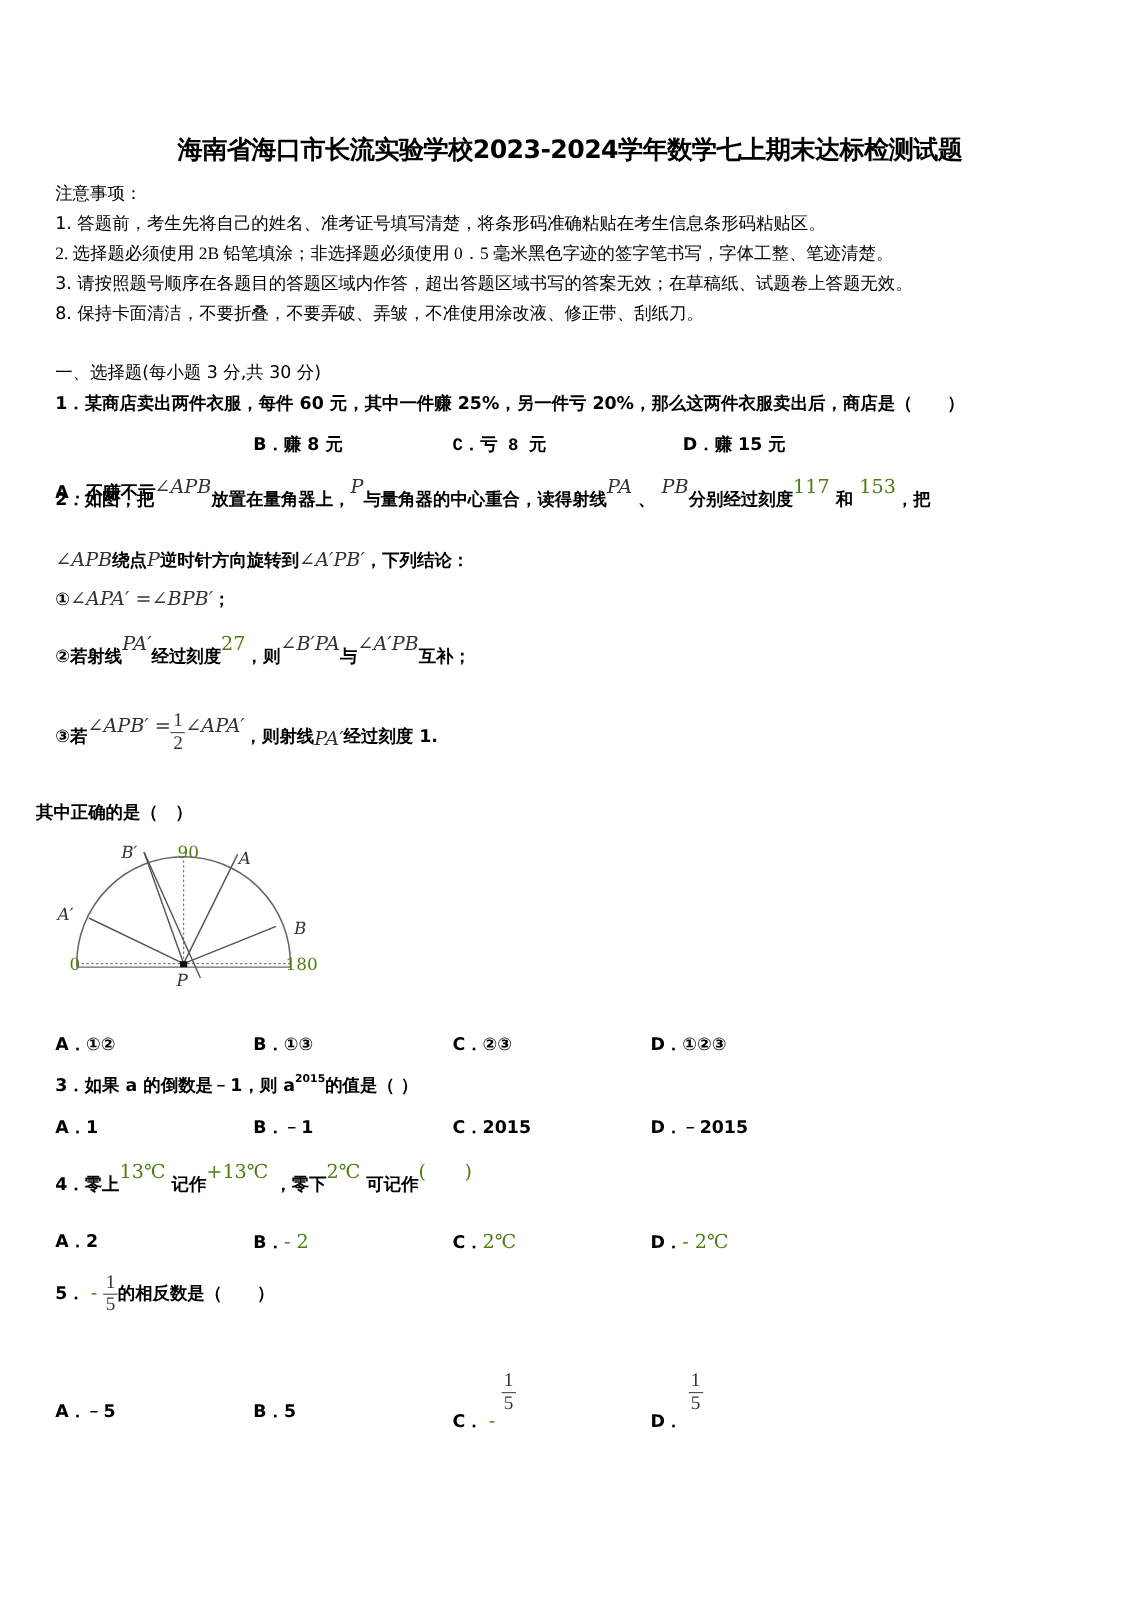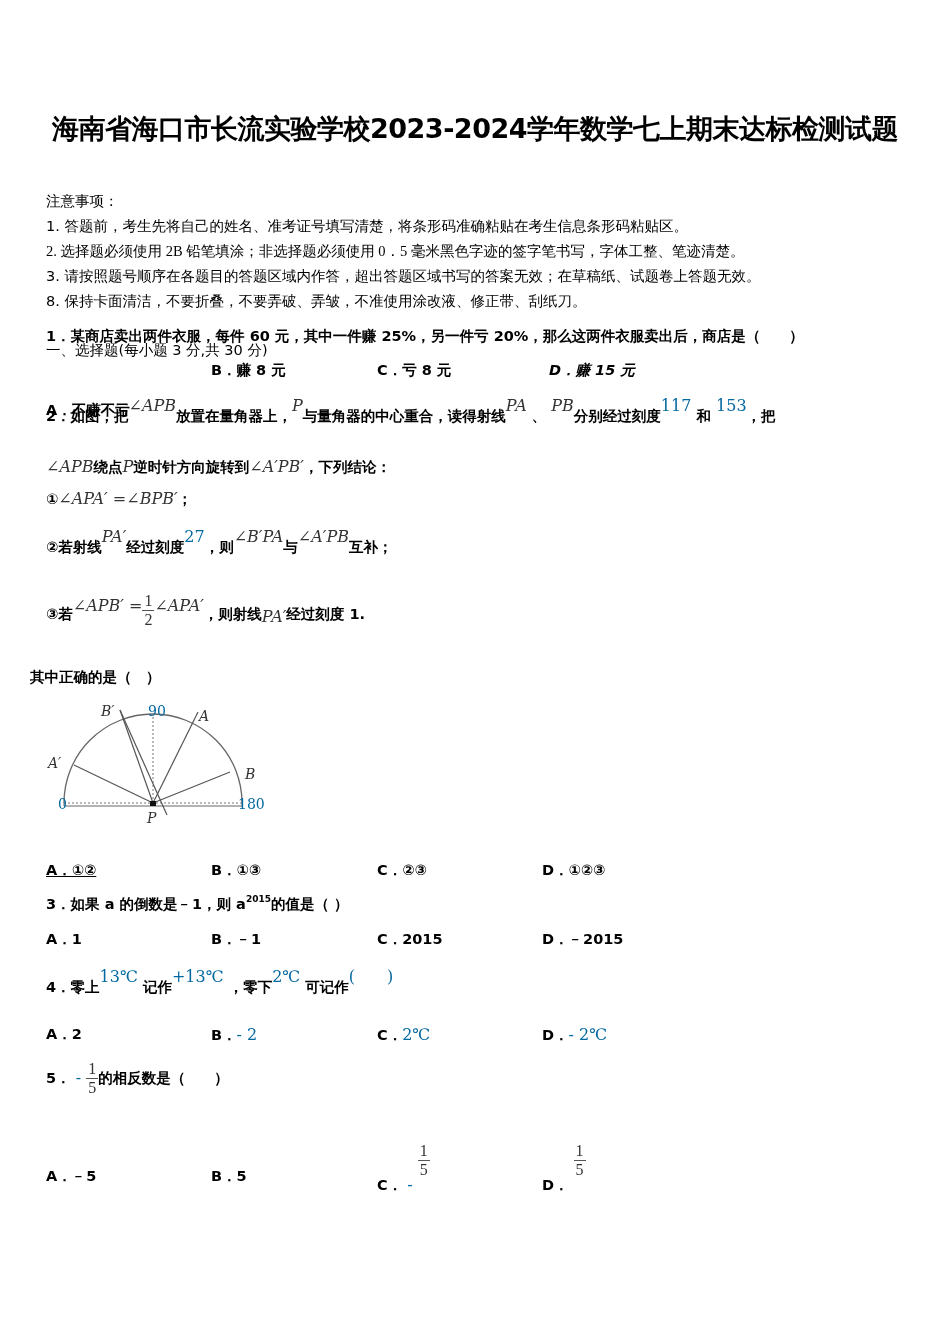--- a/index.html
+++ b/index.html
@@ -1,24 +1,24 @@
 <!DOCTYPE html>
 <html><head>
 <meta charset="utf-8">
 <style>
   html, body { margin: 0; padding: 0; background: #ffffff; }
   body { width: 950px; height: 1344px; position: relative; overflow: hidden;
          font-family: "DejaVu Sans", "Liberation Sans", sans-serif; color: #000; }
   .abs { position: absolute; white-space: nowrap; }
-  .title { left: 0; width: 950px; top: 111px; text-align: center; font-size: 27px; font-weight: bold; letter-spacing: -0.5px; }
-  .note { font-size: 14.5px; left: 46px; margin-top: 40px; }
+  .title { left: 0; width: 950px; top: 111px; text-align: center; font-size: 21px; font-weight: bold; letter-spacing: -0.5px; }
+  .note { font-size: 14.5px; left: 46px; }
   .q { font-size: 14.5px; font-weight: bold; }
   .opt { font-size: 14.5px; font-weight: bold; }
   .math { font-family: "DejaVu Serif", "Liberation Serif", serif; font-style: italic; font-weight: normal; font-size: 16px; color: #333; }
-  .mathn { font-family: "DejaVu Serif", "Liberation Serif", serif; font-weight: normal; font-size: 16px; color: #0369a1; }
+  .mathn { font-family: "DejaVu Serif", "Liberation Serif", serif; font-weight: normal; font-size: 16px; color: #4d7c0f; }
   .sup { position: relative; top: -10px; }
   .frac { display: inline-block; vertical-align: middle; text-align: center; font-family: "Liberation Serif", serif; font-weight: normal; font-size: 16px; color: #333; line-height: 18px; }
   .frac .n { display: block; border-bottom: 1px solid #555; padding: 0 2px; }
   .frac .d { display: block; padding: 0 2px; }
 </style>
 </head>
 <body>
 
 <div>
 
@@ -28,22 +28,22 @@
   <div class="abs note" style="top:177px;">1.   答题前，考生先将自己的姓名、准考证号填写清楚，将条形码准确粘贴在考生信息条形码粘贴区。</div>
   <div class="abs note" style="top:202px;font-family:Liberation Serif, serif;">2. 选择题必须使用 2B 铅笔填涂；非选择题必须使用 0．5 毫米黑色字迹的签字笔书写，字体工整、笔迹清楚。</div>
   <div class="abs note" style="top:227px;">3. 请按照题号顺序在各题目的答题区域内作答，超出答题区域书写的答案无效；在草稿纸、试题卷上答题无效。</div>
   <div class="abs note" style="top:252px;">8. 保持卡面清洁，不要折叠，不要弄破、弄皱，不准使用涂改液、修正带、刮纸刀。</div>
 
   <div class="abs note" style="top:301px;">一、选择题(每小题 3 分,共 30 分)</div>
 
   <div class="abs q" style="left:46px; top:327px;">1．某商店卖出两件衣服，每件 60 元，其中一件赚 25%，另一件亏 20%，那么这两件衣服卖出后，商店是（　　）</div>
   <div class="abs opt" style="left:46px; top:361px;margin-top:40px;">A．不赚不亏</div>
   <div class="abs opt" style="left:211px; top:361px;">B．赚 8 元</div>
-  <div class="abs opt" style="left:377px; top:361px;">C．亏 8 元</div>
-  <div class="abs opt" style="left:549px; top:361px;font-style:italic;">D．赚 15 元</div>
+  <div class="abs opt" style="left:377px; top:361px;font-family:Liberation Mono, monospace;">C．亏 8 元</div>
+  <div class="abs opt" style="left:569px; top:361px;">D．赚 15 元</div>
 
   <div class="abs q" style="left:46px; top:406px;">
     <span>2．如图，把</span><span class="math sup">∠APB</span><span>放置在量角器上，</span><span class="math sup">P</span><span>与量角器的中心重合，读得射线</span><span class="math sup">PA</span> <span>、</span> <span class="math sup">PB</span><span>分别经过刻度</span><span class="mathn sup">117</span> <span>和</span> <span class="mathn sup">153</span><span>，把</span>
   </div>
 
   <div class="abs q" style="left:46px; top:457px;">
     <span class="math">∠APB</span><span>绕点</span><span class="math">P</span><span>逆时针方向旋转到</span><span class="math">∠A′PB′</span><span>，下列结论：</span>
   </div>
 
   <div class="abs q" style="left:46px; top:489px;">
@@ -79,21 +79,21 @@
     <span class="abs mathn" style="left:104px; top:3px; font-size:14px;text-align:center;">90</span>
     <span class="abs math" style="left:57px; top:3px; font-size:14px;">B′</span>
     <span class="abs math" style="left:155px; top:8px; font-size:14px;">A</span>
     <span class="abs math" style="left:4px; top:55px; font-size:14px;">A′</span>
     <span class="abs math" style="left:201px; top:66px; font-size:14px;">B</span>
     <span class="abs mathn" style="left:14px; top:96px; font-size:14px;">0</span>
     <span class="abs mathn" style="left:194px; top:96px; font-size:14px;">180</span>
     <span class="abs math" style="left:103px; top:110px; font-size:14px;">P</span>
   </div>
 
-  <div class="abs opt" style="left:46px; top:861px;text-decoration:underline;">A．①②</div>
+  <div class="abs opt" style="left:46px; top:861px;">A．①②</div>
   <div class="abs opt" style="left:211px; top:861px;">B．①③</div>
   <div class="abs opt" style="left:377px; top:861px;">C．②③</div>
   <div class="abs opt" style="left:542px; top:861px;">D．①②③</div>
 
   <div class="abs q" style="left:46px; top:895px;">
     <span>3．如果 a 的倒数是﹣1，则 a</span><span style="font-size:9px; position:relative; top:-7px;">2015</span><span>的值是（ ）</span>
   </div>
   <div class="abs opt" style="left:46px; top:930px;">A．1</div>
   <div class="abs opt" style="left:211px; top:930px;">B．﹣1</div>
   <div class="abs opt" style="left:377px; top:930px;">C．2015</div>

